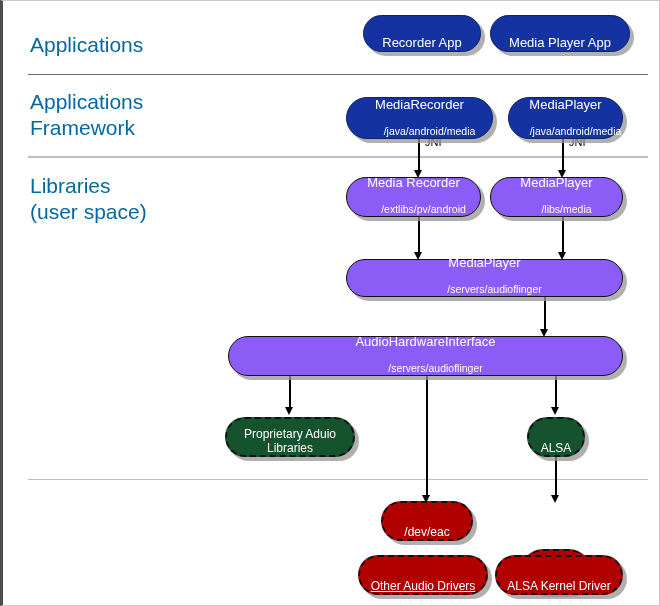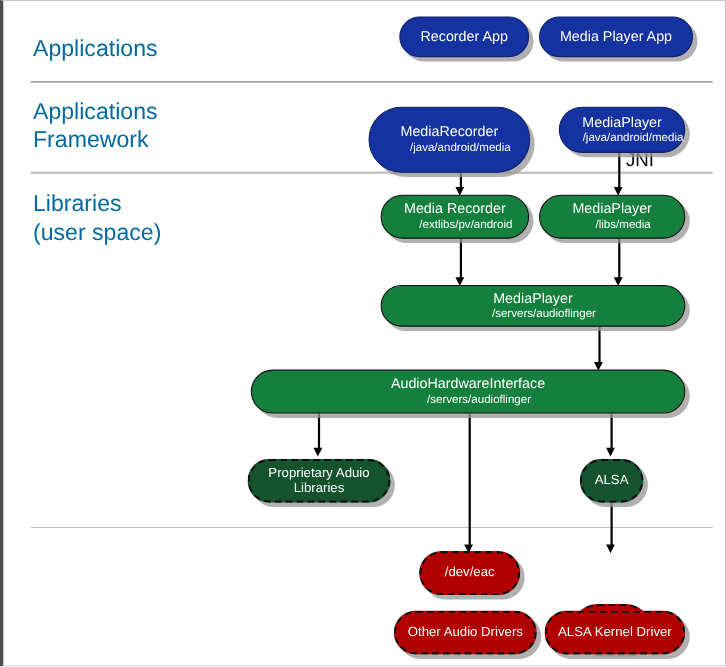--- a/index.html
+++ b/index.html
@@ -30,48 +30,48 @@
   
   .divider{position:absolute;height:0;border-top-style:solid;}
 
   
   .node{
     position:absolute;
     box-sizing:border-box;
     display:flex;
     flex-direction:column;
     align-items:center;
-    justify-content:center;
+    justify-content:flex-end;
     text-align:center;
     color:#ffffff;
     border-radius:999px;
     box-shadow:4px 4px 0 rgba(150,150,150,0.75);
     line-height:1.12;
   }
   .node .t1{font-size:13px;}
-  .node .t2{font-size:10.5px;margin-top:1px;padding-left:20px;}
+  .node .t2{font-size:10.5px;margin-top:14px;padding-left:20px;}
   .node.small .t1{font-size:12px;}
 
   .blue{background:#1533A0;border:1px solid #0e2268;}
-  .green{background:#15803d;border:1px solid #111111;}
+  .green{background:#8b5cf6;border:1px solid #111111;}
   .green-dash{background:#14532d;border:2px dashed #111111;}
   .red-dash{background:#B00000;border:2px dashed #111111;}
 
   
   .conn{position:absolute;background:#000000;width:1.6px;}
   .arrowhead{
     position:absolute;
     width:0;height:0;
     border-left:4.5px solid transparent;
     border-right:4.5px solid transparent;
     border-top:8px solid #000000;
   }
   .edge-label{
     position:absolute;
-    font-size:17px;
+    font-size:11px;
     color:#000000;
   }
 </style>
 </head>
 <body>
 
 <div id="canvas">
 
   <div class="layer-label" style="left:27px;top:31px;">Applications</div>
 
@@ -116,21 +116,21 @@
   <div class="arrowhead" style="left:548px;top:494px;"></div>
 
   <div class="node blue" style="left:360px;top:14px;width:118px;height:37px;">
     <span class="t1">Recorder App</span>
   </div>
 
   <div class="node blue" style="left:487px;top:14px;width:140px;height:37px;">
     <span class="t1">Media Player App</span>
   </div>
 
-  <div class="node blue" style="left:332px;top:96px;width:147px;height:60px;">
+  <div class="node blue" style="left:343px;top:96px;width:147px;height:42px;">
     <span class="t1">MediaRecorder</span>
     <span class="t2">/java/android/media</span>
   </div>
 
   <div class="node blue" style="left:505px;top:96px;width:115px;height:42px;">
     <span class="t1">MediaPlayer</span>
     <span class="t2">/java/android/media</span>
   </div>
 
   <div class="node green" style="left:343px;top:176px;width:135px;height:40px;">
@@ -163,21 +163,21 @@
   </div>
 
   <div class="node red-dash small" style="left:378px;top:500px;width:92px;height:40px;">
     <span class="t1">/dev/eac</span>
   </div>
 
   <div class="node red-dash small" style="left:518px;top:500px;width:70px;height:44px;margin-top:48px;">
     <span class="t1">/dev/audio</span>
   </div>
 
-  <div class="node red-dash small" style="left:355px;top:554px;width:130px;height:40px;">
+  <div class="node red-dash small" style="left:355px;top:554px;width:130px;height:40px;text-decoration:underline;">
     <span class="t1">Other Audio Drivers</span>
   </div>
 
   <div class="node red-dash small" style="left:492px;top:554px;width:128px;height:40px;">
     <span class="t1">ALSA Kernel Driver</span>
   </div>
 
 </div>
 
 </body></html>

